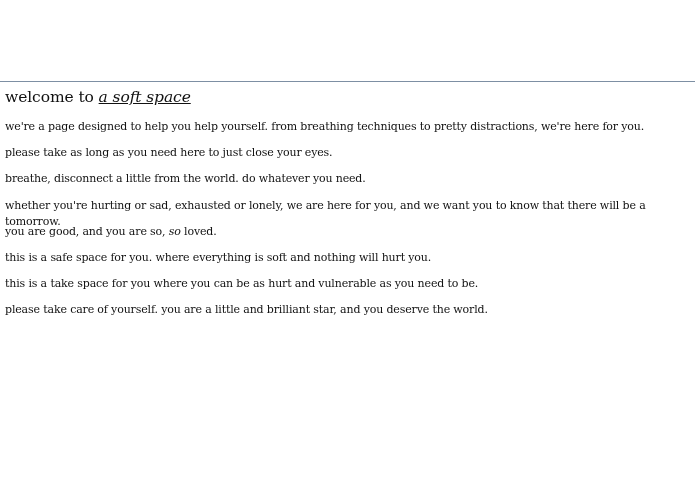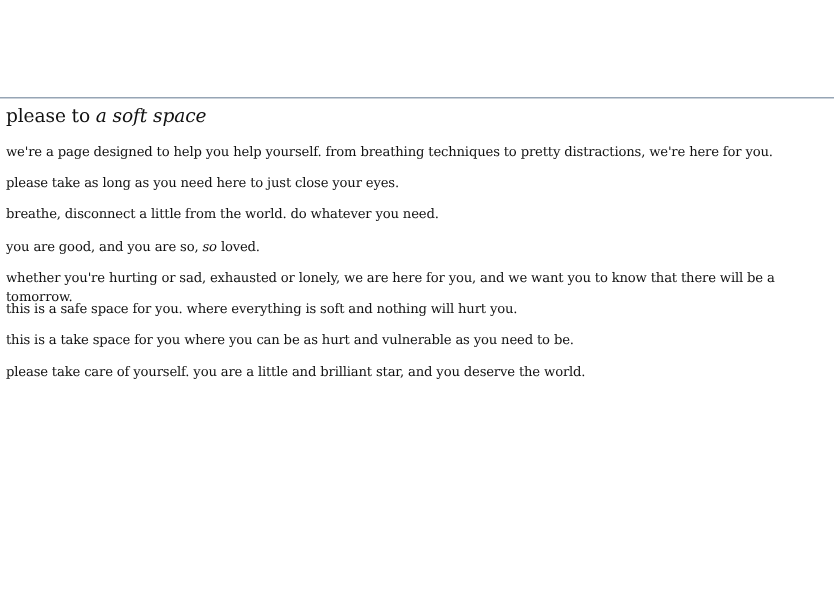--- a/index.html
+++ b/index.html
@@ -2,34 +2,34 @@
 <html><head>
 <meta charset="utf-8">
 <style>
   html, body { margin: 0; padding: 0; background: #ffffff; }
   body { width: 695px; height: 494px; overflow: hidden; position: relative;
          font-family: "DejaVu Serif", "Liberation Serif", serif; color: #111; }
   .rule { position: absolute; top: 81px; left: 0; width: 695px; height: 0;
           border-top: 1px solid #7d8fa3; }
   .content { position: absolute; top: 86px; left: 5px; right: 0; }
   h1 { font-size: 15.5px; font-weight: normal; margin: 0; height: 24px; line-height: 22px; letter-spacing: -0.1px; }
-  h1 em { font-style: italic; }
+  h1 em { font-style: italic; text-decoration: underline; }
   p { font-size: 11px; margin: 0; height: 26.2px; line-height: 16px; letter-spacing: -0.15px; }
   p.first { margin-top: 9px; }
   a { color: #1a0dab; text-decoration: underline; }
 </style>
 </head>
 <body>
 
 <div class="rule"></div>
 
 <div class="content">
-  <h1><span>please to </span><em>a soft space</em></h1>
+  <h1><span>welcome to </span><em>a soft space</em></h1>
 
   <p class="first">we're a page designed to help you help yourself. from breathing techniques to pretty distractions, we're here for you.</p>
   <p>please take as long as you need here to just close your eyes.</p>
   <p>breathe, disconnect a little from the world. do whatever you need.</p>
+  <p>whether you're hurting or sad, exhausted or lonely, we are here for you, and we want you to know that there will be a tomorrow.</p>
   <p><span>you are good, and you are so, </span><em>so</em><span> loved.</span></p>
-  <p>whether you're hurting or sad, exhausted or lonely, we are here for you, and we want you to know that there will be a tomorrow.</p>
   <p>this is a safe space for you. where everything is soft and nothing will hurt you.</p>
   <p>this is a take space for you where you can be as hurt and vulnerable as you need to be.</p>
   <p>please take care of yourself. you are a little and brilliant star, and you deserve the world.</p>
 </div>
 
 </body></html>

